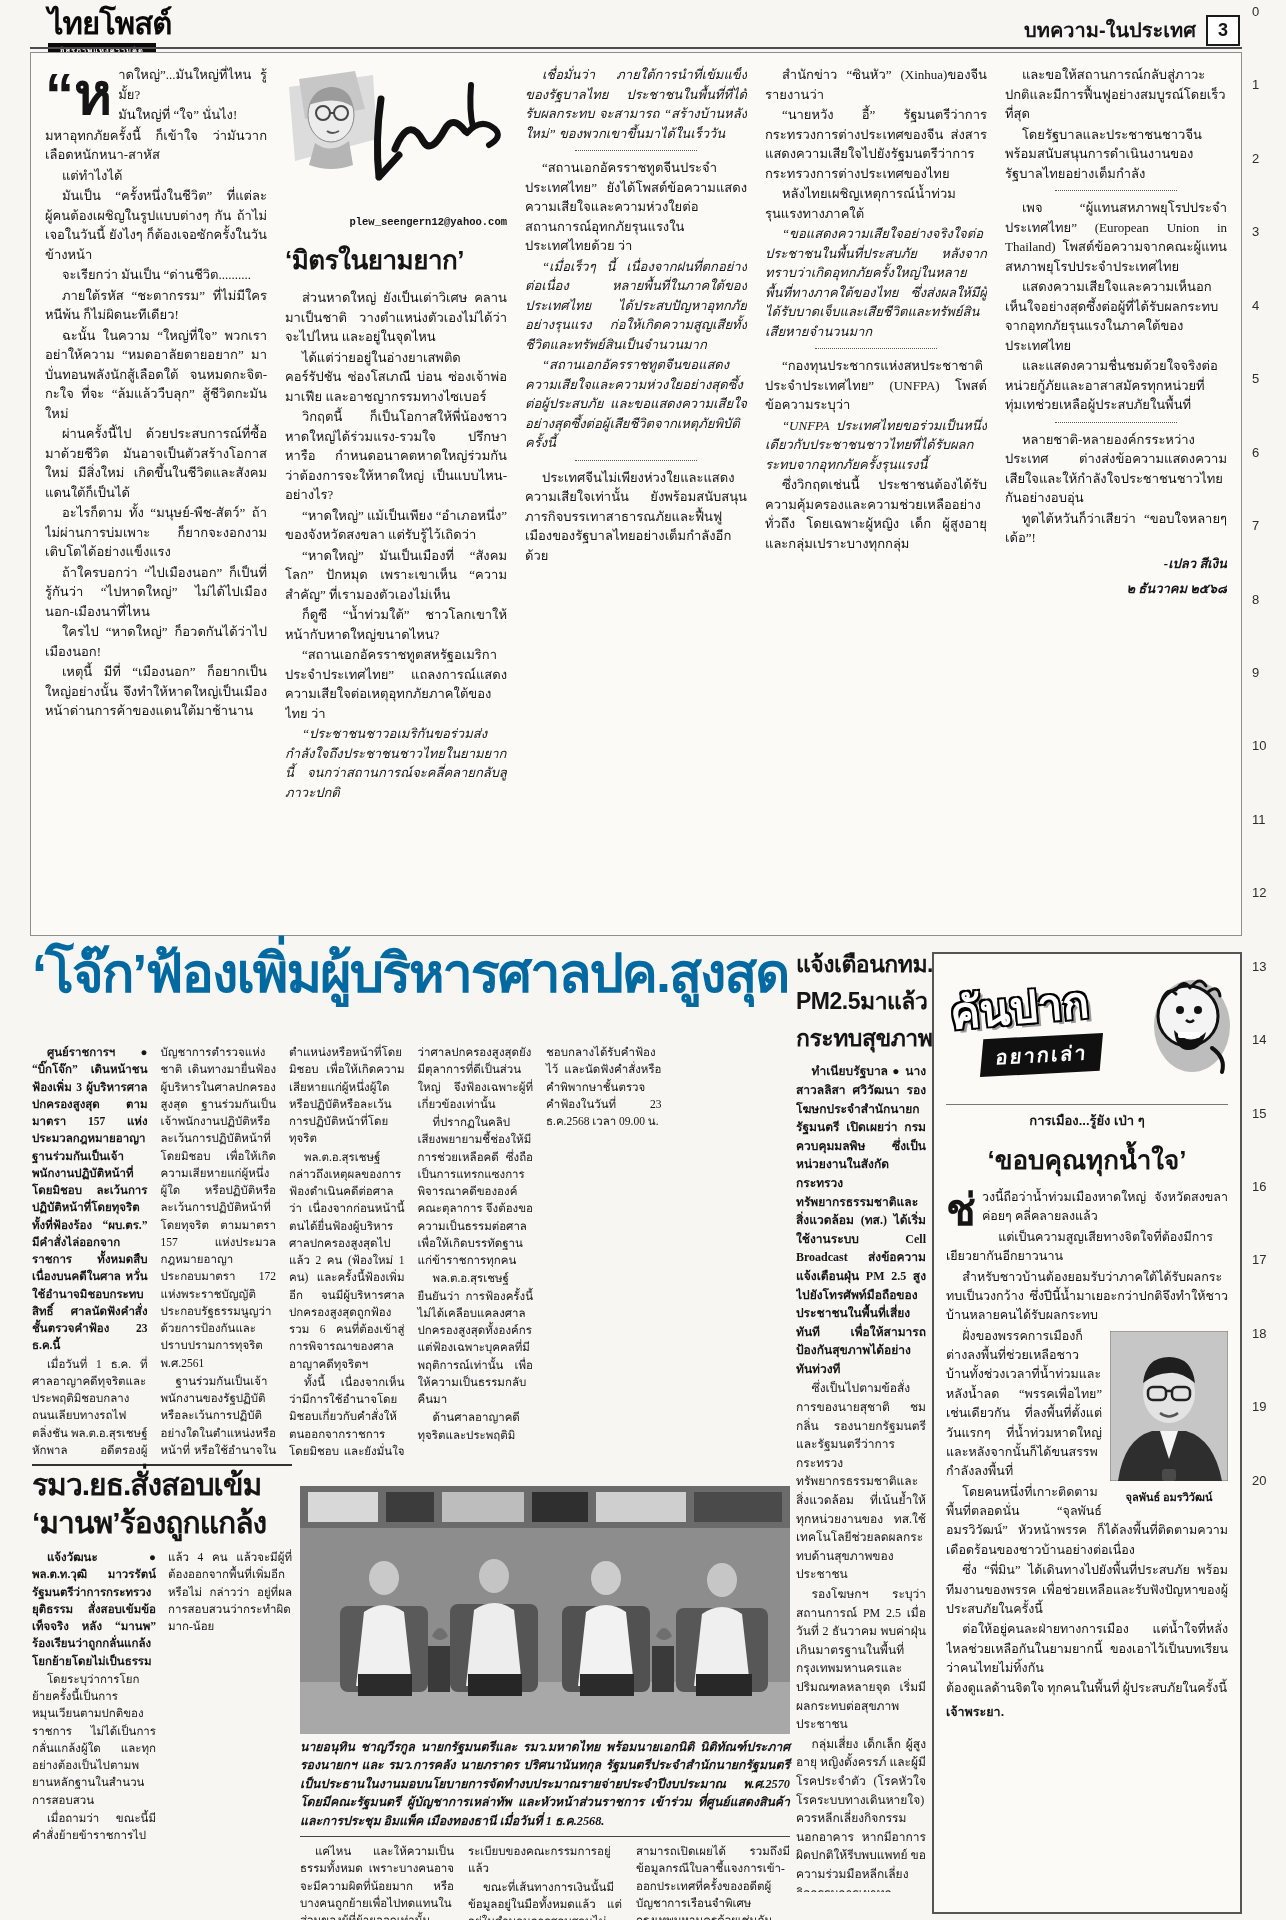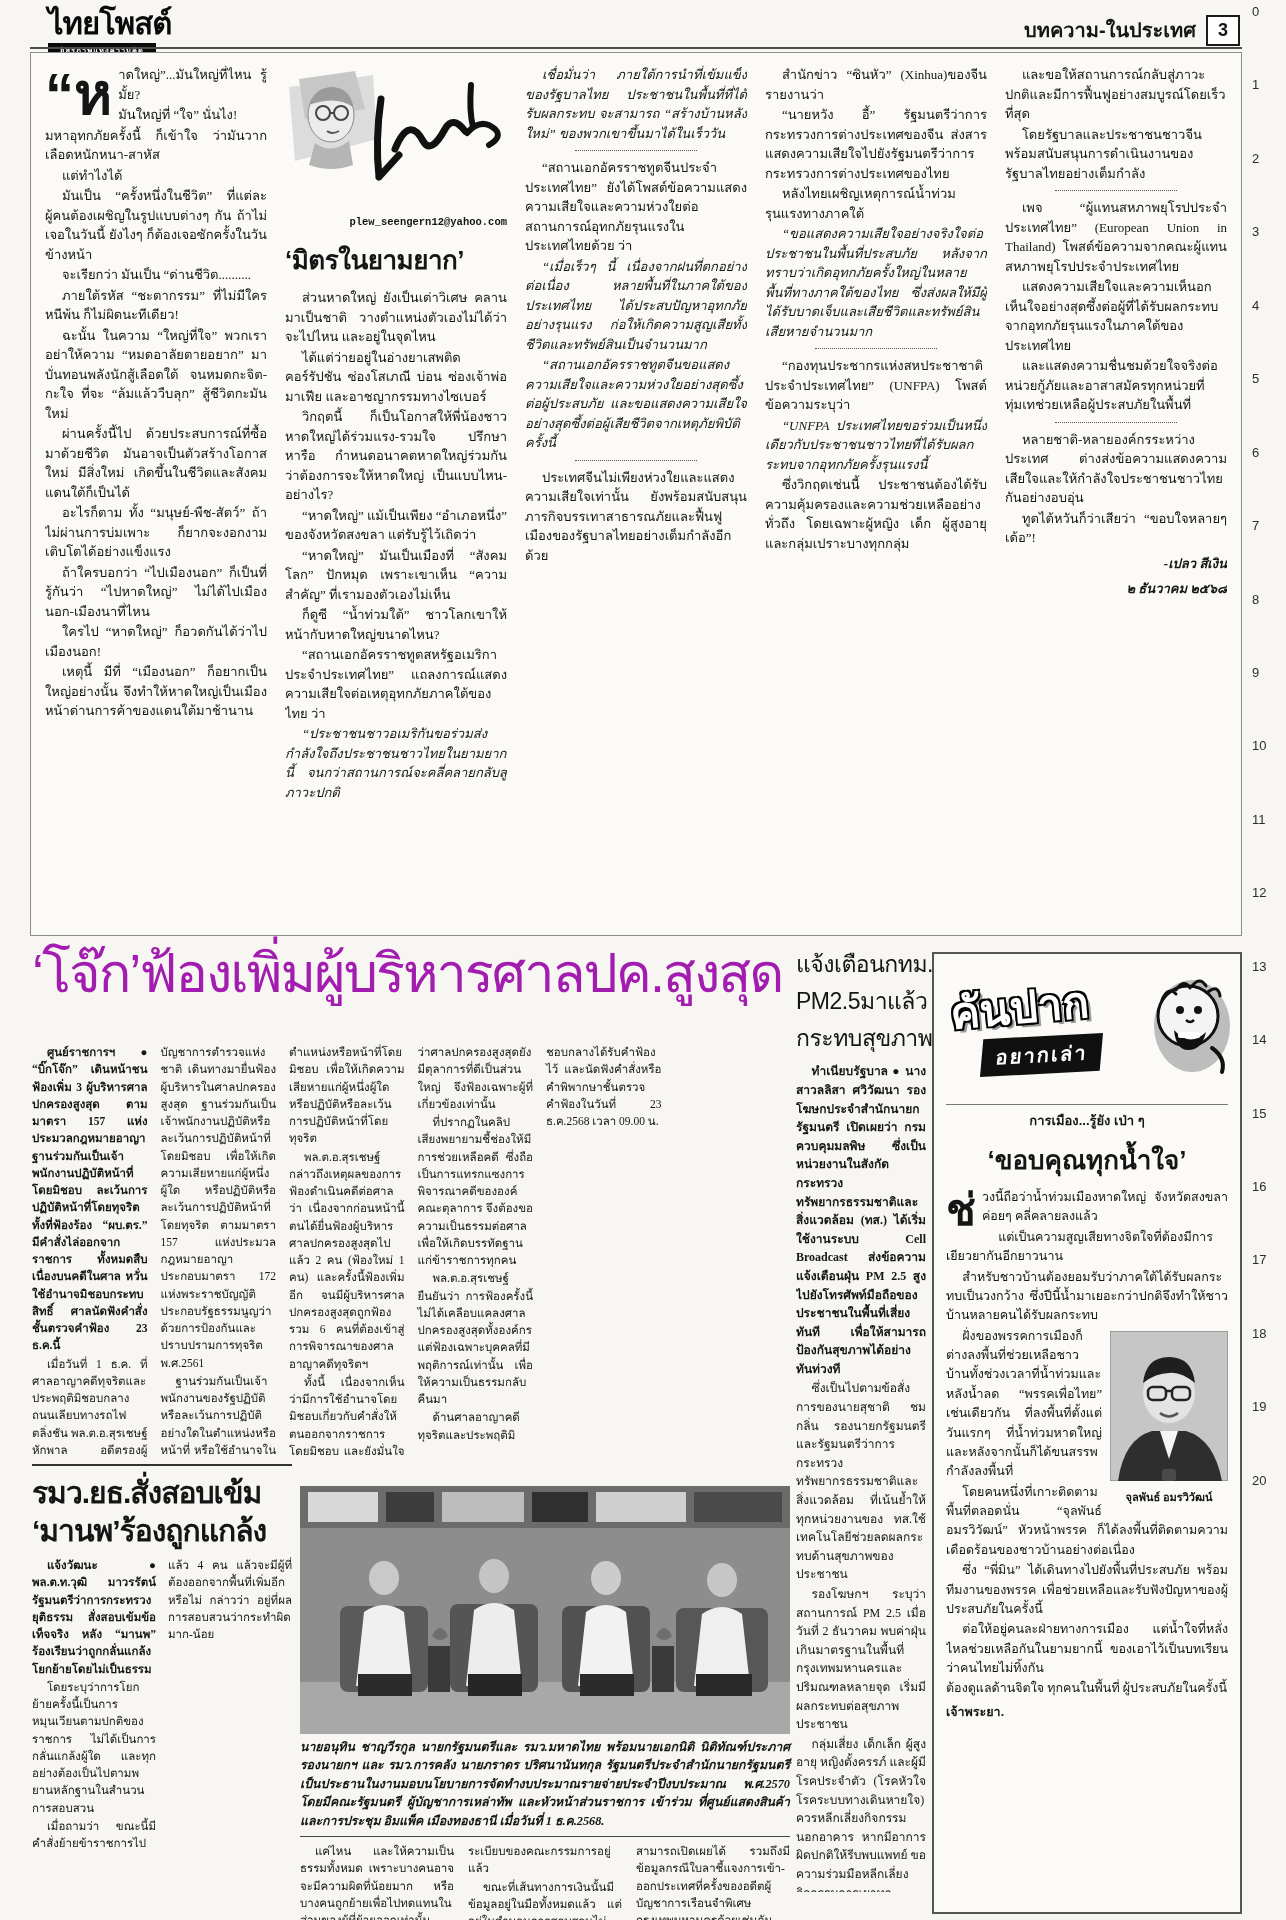--- a/index.html
+++ b/index.html
@@ -36,39 +36,39 @@
   
   #cartoon{position:relative;height:172px;margin-bottom:2px;}
   #cartoon svg{position:absolute;}
   #plew-email{position:absolute;right:0;bottom:6px;font-family:"Liberation Mono","DejaVu Sans Mono",monospace;
               font-weight:bold;font-size:10.5px;}
   .col-head{font-family:"Liberation Sans",sans-serif;font-weight:900;font-size:26px;text-align:left;
             margin:4px 0 8px 0;letter-spacing:-.5px;}
   .plew-sign{font-weight:bold;font-style:italic;text-align:right;margin-top:6px;}
   
   #jok-headline{position:absolute;top:946px;left:32px;width:758px;font-family:"Liberation Sans",sans-serif;
-                font-weight:400;font-size:54px;line-height:1.0;letter-spacing:-2px;color:#a21caf;}
+                font-weight:700;font-size:54px;line-height:1.0;letter-spacing:-2px;color:#0369a1;}
   #jok-cols{position:absolute;top:1044px;left:32px;width:758px;height:416px;column-count:6;column-gap:13px;
             font-size:11.5px;line-height:1.5;text-align:justify;overflow:hidden;column-fill:auto;}
   
-  #moj{position:absolute;top:1464px;left:32px;width:260px;border-top:2px solid #333;padding-top:8px;}
+  #moj{position:absolute;top:1464px;left:32px;width:260px;border-top:2px solid #333;}
   .moj-hline{font-family:"Liberation Sans",sans-serif;font-weight:900;font-size:30px;line-height:1.25;
              letter-spacing:-1px;}
   #moj-body{margin-top:8px;column-count:2;column-gap:12px;height:300px;overflow:hidden;
             font-size:11.5px;line-height:1.5;text-align:justify;column-fill:auto;}
   
   #photo-block{position:absolute;top:1466px;left:300px;width:490px;}
   #news-photo{display:block;margin-top:20px;}
   #photo-caption{font-size:12.3px;font-weight:bold;font-style:italic;line-height:1.5;text-align:justify;
                  padding:4px 0 6px 0;border-bottom:1px solid #444;}
   #bp-cols{margin-top:6px;column-count:3;column-gap:14px;height:104px;overflow:hidden;
            font-size:11.5px;line-height:1.5;text-align:justify;column-fill:auto;}
   
   #pm{position:absolute;top:946px;left:796px;width:130px;}
-  .pm-hline{font-family:"Liberation Sans",sans-serif;font-weight:400;font-size:23px;line-height:1.6;
+  .pm-hline{font-family:"Liberation Sans",sans-serif;font-weight:700;font-size:23px;line-height:1.6;
             letter-spacing:-.5px;white-space:nowrap;}
   #pm-body{margin-top:6px;font-size:12px;line-height:1.55;text-align:justify;height:830px;overflow:hidden;}
   
   #kanpak{position:absolute;top:952px;left:932px;width:310px;height:962px;border:2px solid #555;
           background:#fbfaf7;box-sizing:border-box;padding:10px 12px;}
   #kp-logo{position:relative;height:138px;}
   #kp-word1{position:absolute;left:4px;top:8px;font-family:"Liberation Sans",sans-serif;font-weight:900;
             font-size:44px;color:#fff;transform:rotate(-5deg);
             text-shadow:-2px -2px 0 #000,2px -2px 0 #000,-2px 2px 0 #000,2px 2px 0 #000,4px 4px 0 #9a9a9a;}
   #kp-word2{position:absolute;left:36px;top:72px;background:#101010;color:#fff;

